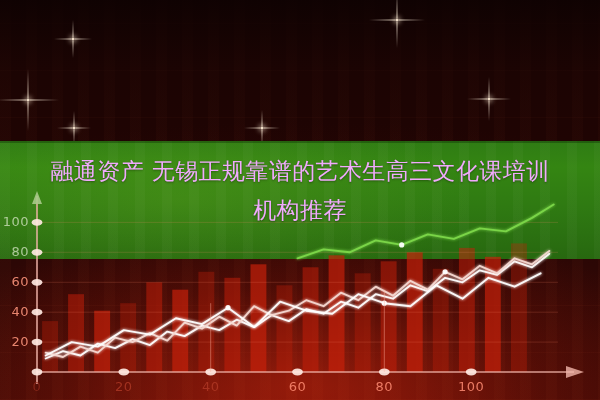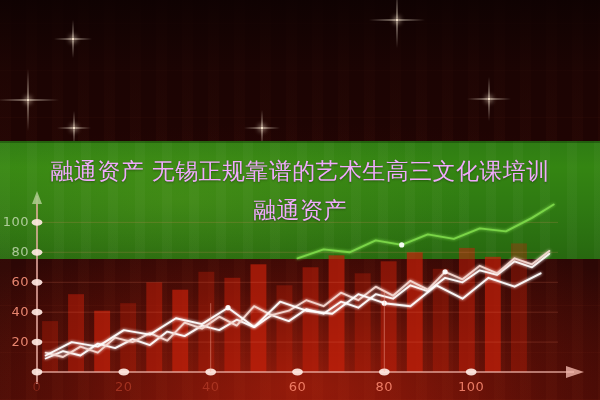--- a/index.html
+++ b/index.html
@@ -275,16 +275,16 @@
         <div class="axis-label x-lab" style="left: 103.833px; width: 40px; top: 189px; color: rgba(180, 60, 40, 0.75);">20</div>
         <div class="axis-label x-lab" style="left: 190.667px; width: 40px; top: 189px; color: rgba(180, 60, 40, 0.75);">40</div>
         <div class="axis-label x-lab" style="left: 277.5px; width: 40px; top: 189px; color: rgba(255, 140, 115, 0.85);">60</div>
         <div class="axis-label x-lab" style="left: 364.333px; width: 40px; top: 189px; color: rgba(255, 140, 115, 0.85);">80</div>
         <div class="axis-label x-lab" style="left: 451.167px; width: 40px; top: 189px; color: rgba(255, 140, 115, 0.85);">100</div>
       </div>
   </div>
 
   <div class="title-wrap">
     <div class="title-line l1">融通资产 无锡正规靠谱的艺术生高三文化课培训</div>
-    <div class="title-line l2">融通资产</div>
+    <div class="title-line l2">机构推荐</div>
   </div>
 
 </div>
 
 </body></html>

